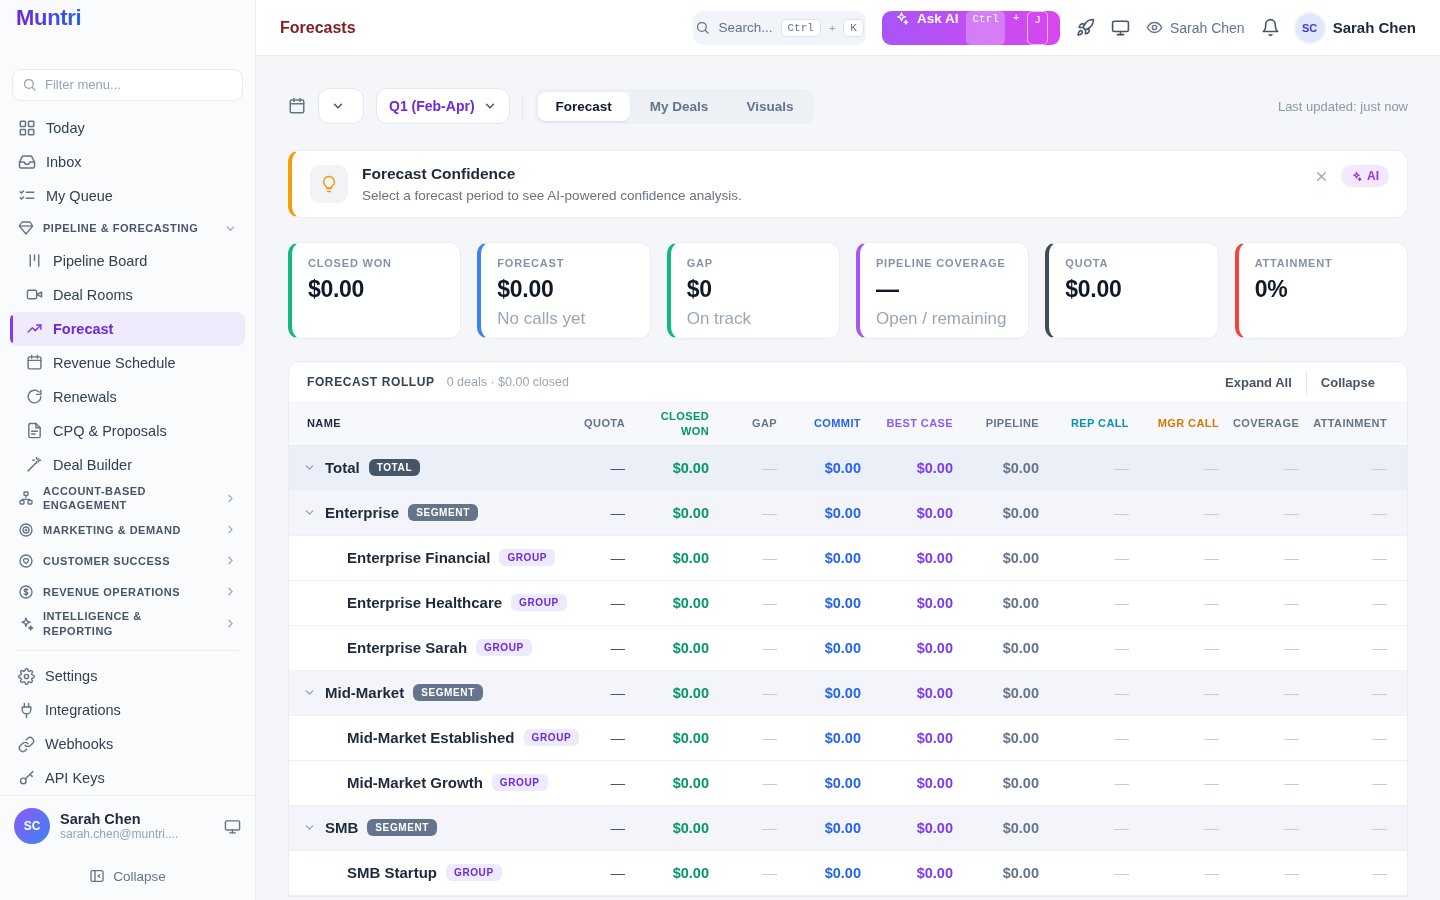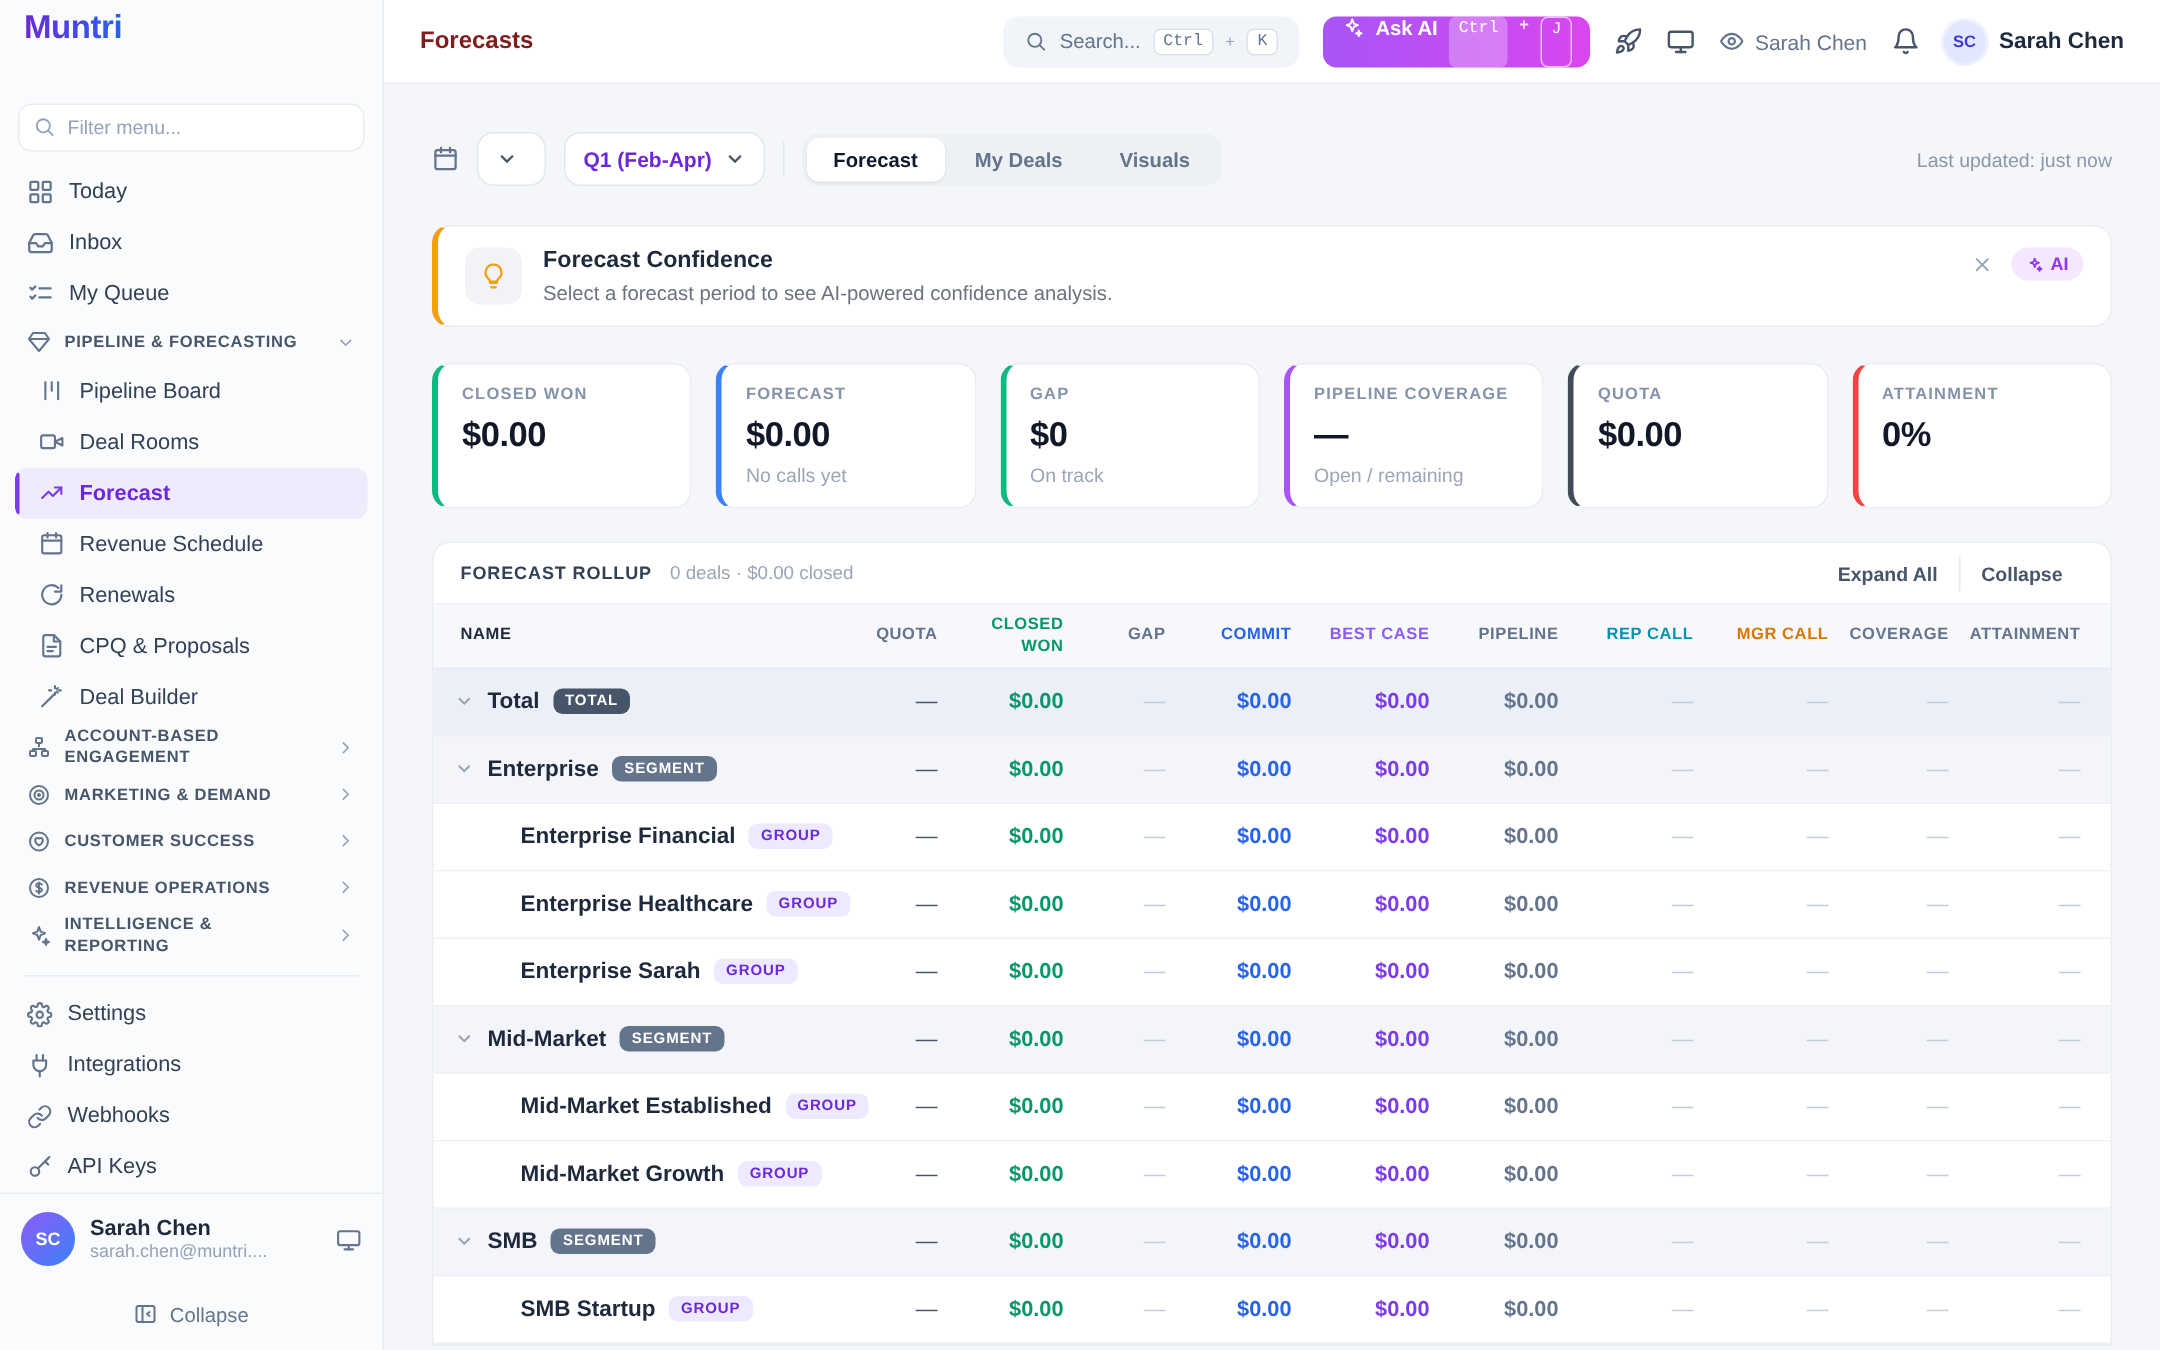--- a/index.html
+++ b/index.html
@@ -35,21 +35,21 @@
   .user-name { font-size:14.5px; font-weight:700; color:#1e293b; }
   .user-email { font-size:12px; color:#94a3b8; white-space:nowrap; overflow:hidden; }
   .user-monitor { color:#64748b; cursor:pointer; }
   .collapse-row { display:flex; align-items:center; justify-content:center; gap:8px; padding:12px 0 16px; color:#64748b; font-size:13.5px; cursor:pointer; }
 
   
   .main { flex:1; display:flex; flex-direction:column; min-width:0; }
   .topbar { height:56px; background:#fff; border-bottom:1px solid #e9edf2; display:flex; align-items:center; padding:0 24px; gap:14px; }
   .page-title { font-size:16px; font-weight:700; color:#7f1d1d; }
   .topbar-right { margin-left:auto; display:flex; align-items:center; gap:16px; }
-  .search-pill { display:flex; align-items:center; gap:8px; background:#f1f4f8; border-radius:10px; height:34px; padding:0 14px; color:#64748b; font-size:13.5px; cursor:text; }
+  .search-pill { display:flex; align-items:center; gap:8px; background:#f1f4f8; border-radius:10px; height:34px; padding:0 2px; color:#64748b; font-size:13.5px; cursor:text; }
   .kbd { font-family:"Liberation Mono", monospace; font-size:11px; color:#64748b; background:#fff; border:1px solid #dde3ea; border-radius:5px; padding:2px 6px; }
   .plus { color:#94a3b8; font-size:11px; }
   .ask-ai { display:flex; gap:8px; height:34px; padding:0 12px; border:none; border-radius:9px; background:linear-gradient(90deg,#a855f7,#d946ef); color:#fff; font-size:13.5px; font-weight:700; cursor:pointer; font-family:"Liberation Sans",sans-serif; }
   .ask-ai .kbd-l { font-family:"Liberation Mono",monospace; font-size:11px; background:rgba(255,255,255,.28); border-radius:5px; padding:2px 6px; font-weight:400; }
   .ask-ai .kbd-b { font-family:"Liberation Mono",monospace; font-size:11px; border:1px solid rgba(255,255,255,.65); border-radius:5px; padding:2px 6px; font-weight:400; }
   .ask-ai .plus { color:rgba(255,255,255,.8); }
   .tb-icon { color:#475569; cursor:pointer; }
   .viewing { display:flex; align-items:center; gap:7px; color:#64748b; font-size:14px; cursor:pointer; }
   .tb-avatar { width:28px; height:28px; border-radius:50%; background:#e0e7ff; color:#4338ca; font-size:11px; font-weight:700; display:flex; align-items:center; justify-content:center; box-shadow:0 0 0 2px #eef2ff; cursor:pointer; }
   .tb-user { display:flex; align-items:center; gap:9px; }
@@ -76,21 +76,21 @@
   .banner-sub { font-size:13.5px; color:#6b7280; margin-top:5px; }
   .banner-right { margin-left:auto; display:flex; align-items:center; gap:12px; }
   .close-x { color:#94a3b8; cursor:pointer; }
   .ai-badge { display:flex; align-items:center; gap:5px; background:#f3e8ff; color:#9333ea; font-size:12px; font-weight:700; border-radius:999px; padding:4px 10px; }
 
   
   .kpi-row { display:flex; gap:16px; margin-top:24px; }
   .kpi-card { flex:1; background:#fff; border:1px solid #e9edf2; border-left:4px solid #10b981; border-radius:12px; padding:14px 16px; height:97px; }
   .kpi-label { font-size:11px; font-weight:700; letter-spacing:.8px; color:#8593a8; }
   .kpi-value { font-size:23px; font-weight:800; color:#111827; margin-top:7px; letter-spacing:-.3px; }
-  .kpi-sub { font-size:13px; color:#9aa6b7; margin-top:6px; }
+  .kpi-sub { font-size:17px; color:#9aa6b7; margin-top:6px; }
 
   
   .rollup { margin-top:22px; background:#fff; border:1px solid #e9edf2; border-radius:12px 12px 0 0; overflow:hidden; }
   .rollup-head { display:flex; align-items:center; height:40px; padding:0 18px; }
   .rollup-title { font-size:12px; font-weight:800; letter-spacing:.6px; color:#334155; }
   .rollup-meta { font-size:12.5px; color:#9aa6b7; margin-left:12px; }
   .rollup-actions { margin-left:auto; display:flex; align-items:center; }
   .link-btn { border:none; background:none; font-size:13px; font-weight:600; color:#475569; cursor:pointer; padding:4px 14px; font-family:"Liberation Sans",sans-serif; }
   .link-btn + .link-btn { border-left:1px solid #e2e8f0; }
 

